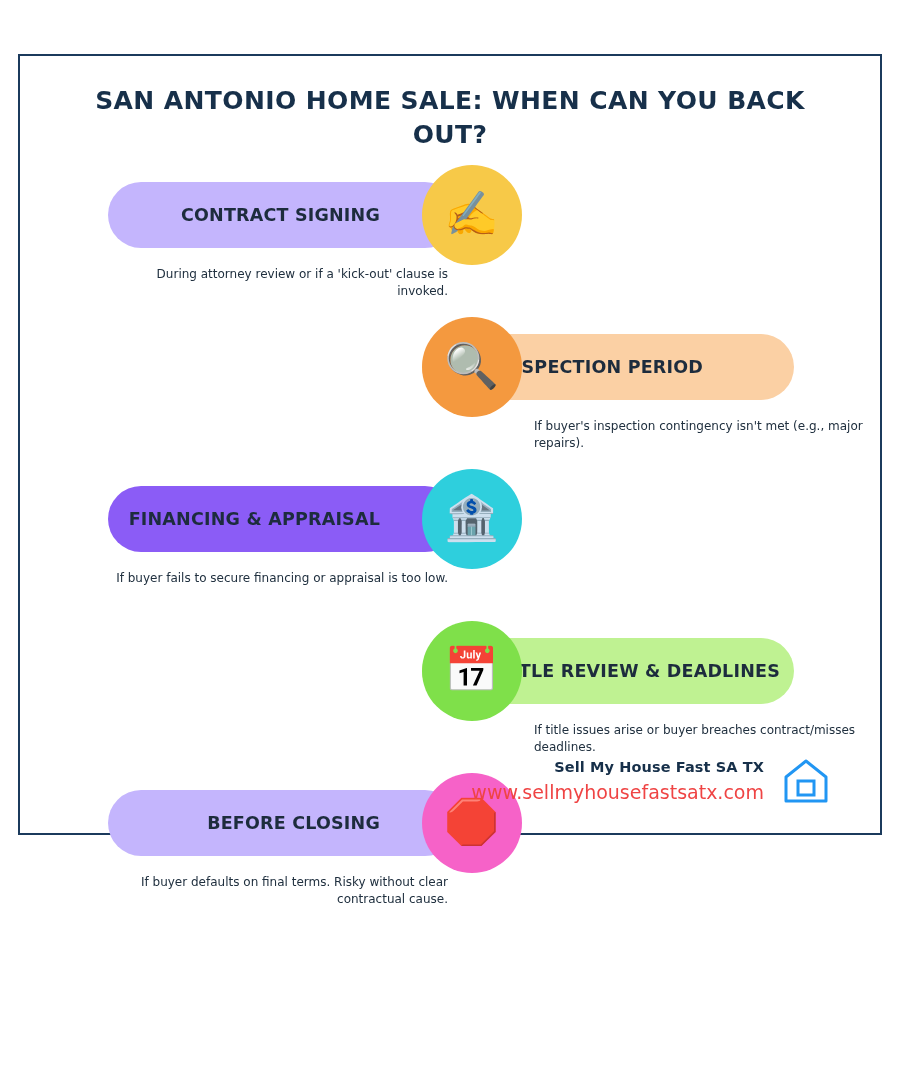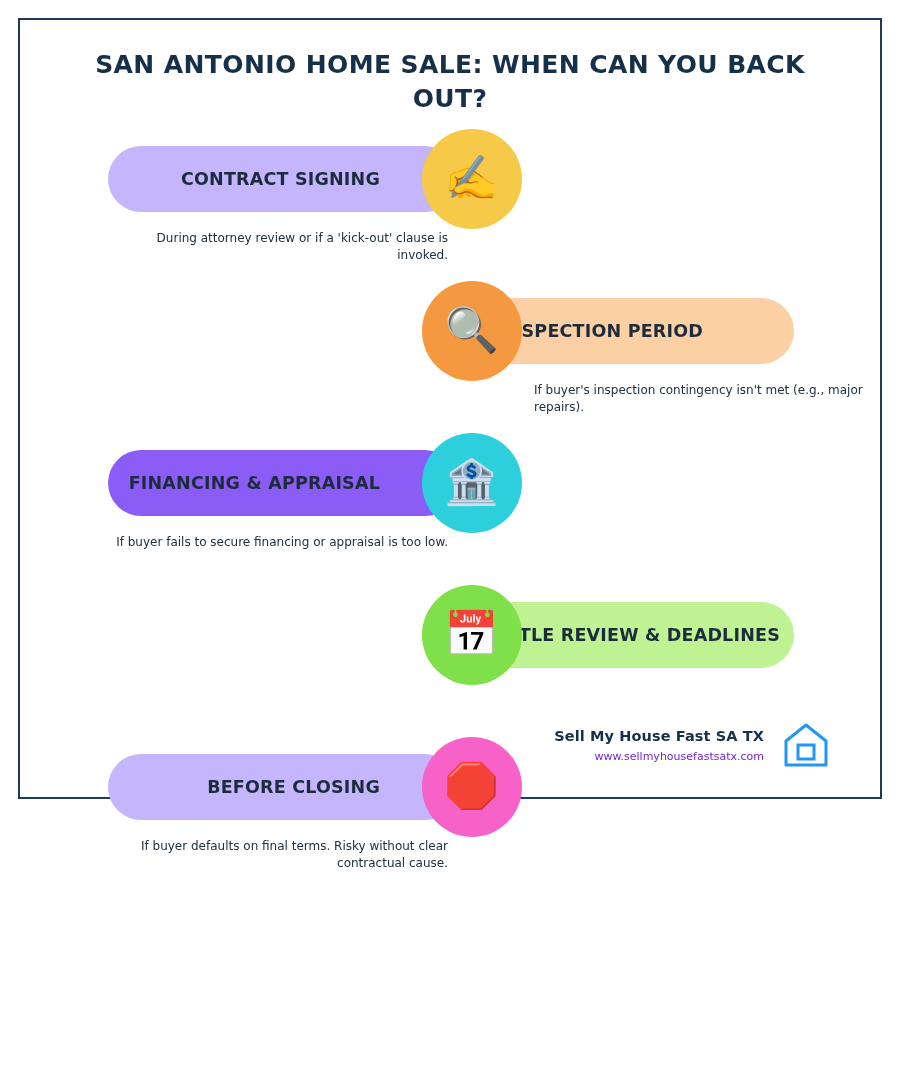--- a/index.html
+++ b/index.html
@@ -13,20 +13,21 @@
     font-family: "DejaVu Sans", sans-serif;
     overflow: hidden;
   }
   .page {
     position: relative;
     width: 900px;
     height: 817px;
     background: #ffffff;
     box-sizing: border-box;
     padding: 18px;
+    margin-top: 36px;
   }
   .frame {
     position: relative;
     width: 100%;
     height: 100%;
     box-sizing: border-box;
     border: 2px solid #1b3a5c;
     background: #ffffff;
   }
 
@@ -141,22 +142,22 @@
     text-align: right;
   }
   .brand {
     font-size: 14.5px;
     font-weight: bold;
     color: #17304a;
     letter-spacing: 0.1px;
   }
   .site {
     margin-top: 6px;
-    font-size: 11px;
-    color: #6d28d9;
+    font-size: 19px;
+    color: #ef4444;
   }
   .house-logo {
     width: 52px;
     height: 52px;
     display: block;
   }
 
   .icon-glyph {
     display: inline-block;
     transform: translateY(-1px);
@@ -212,20 +213,21 @@
 
       <div class="step">
         <div class="pill-row">
           <div class="pill right" style="background:#bff292;">
             <span class="pill-label">TITLE REVIEW &amp; DEADLINES</span>
           </div>
           <div class="circle at-right-start" style="background:#7fe04a;">
             <span class="icon-glyph">📅</span>
           </div>
         </div>
+        <div class="desc right">If title issues arise or buyer breaches contract/misses deadlines.</div>
       </div>
 
       <div class="step">
         <div class="pill-row">
           <div class="pill left" style="background:#c4b5fd;">
             <span class="pill-label">BEFORE CLOSING</span>
           </div>
           <div class="circle at-left-end" style="background:#f662c8;">
             <span class="icon-glyph">🛑</span>
           </div>

